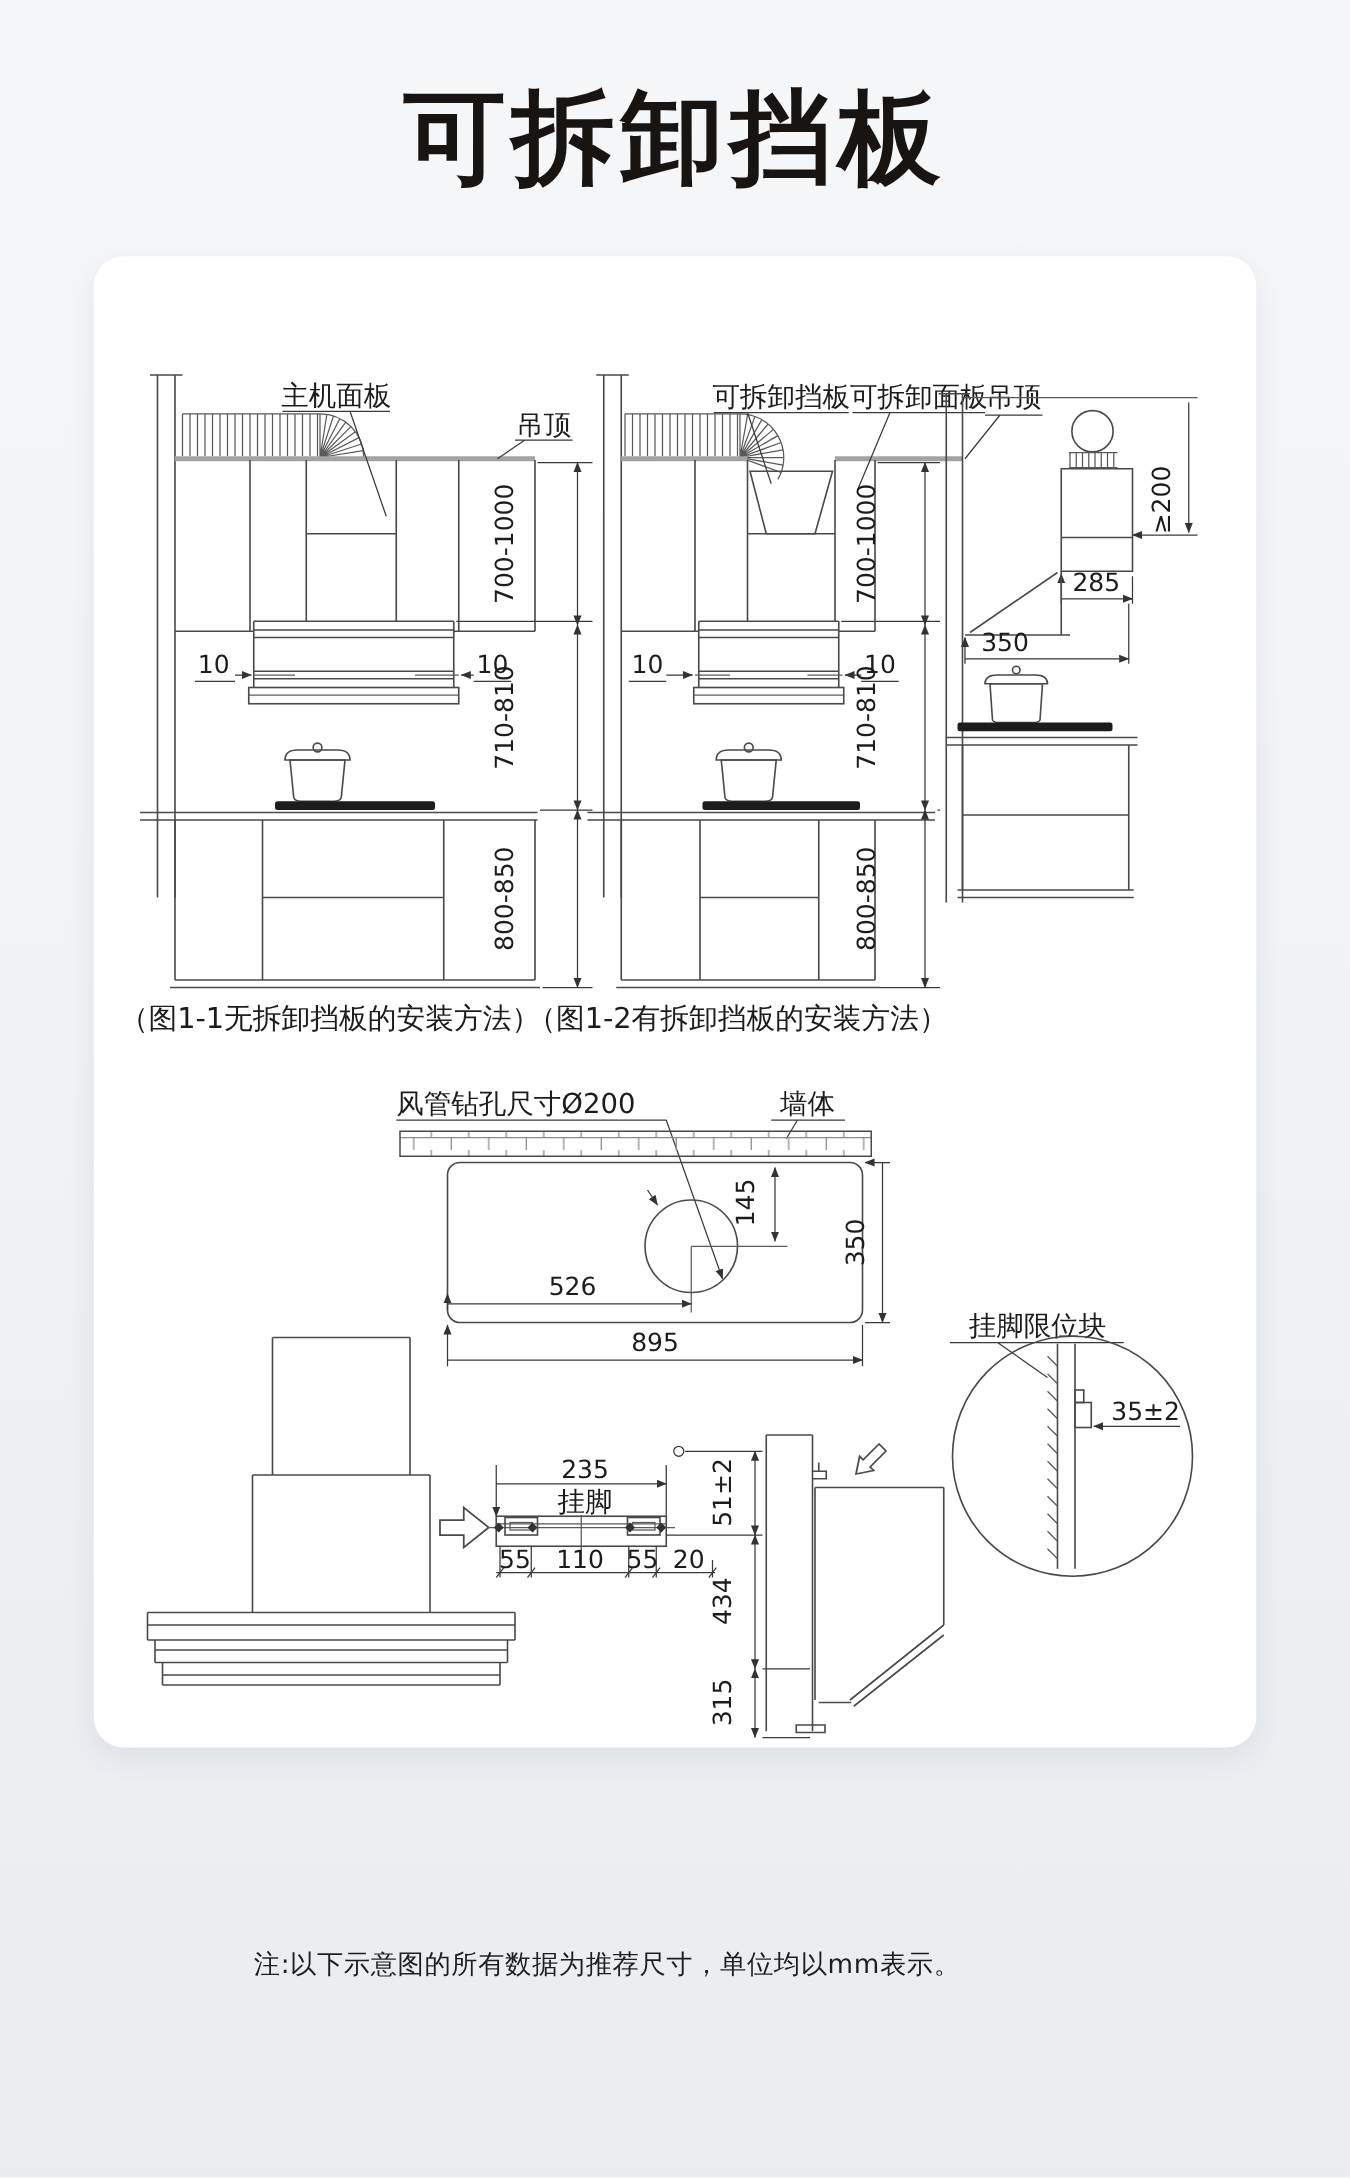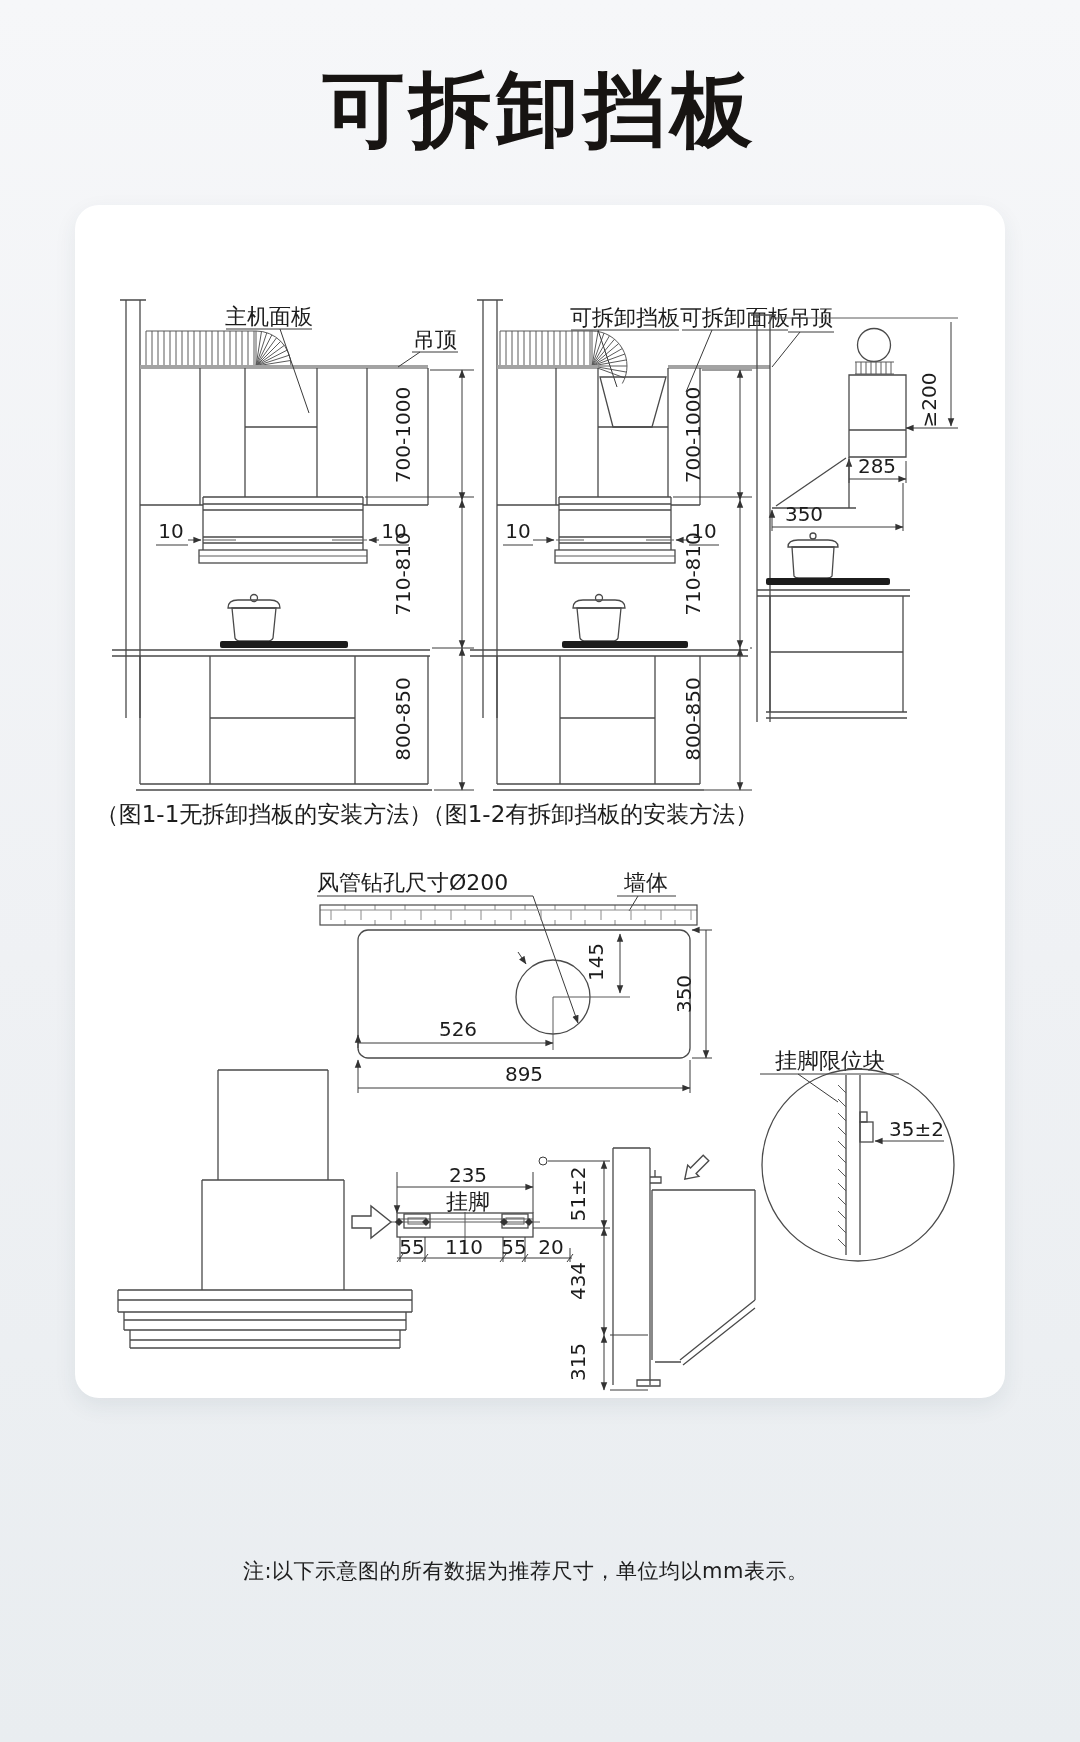--- a/index.html
+++ b/index.html
@@ -14,21 +14,21 @@
     letter-spacing:5px;
   }
   .card{
     position:absolute;left:75px;top:205px;width:930px;height:1193px;
     background:#ffffff;border-radius:24px;
     box-shadow:0 8px 22px rgba(40,60,80,0.08);
   }
   .card svg{position:absolute;left:0;top:0;}
   .note{
     position:absolute;left:128px;top:1352px;
-    font-size:21px;color:#1e1e1e;letter-spacing:0.5px;margin-left:40px;
+    font-size:21px;color:#1e1e1e;letter-spacing:0.5px;
   }
   svg .ln{stroke:#4a4a4a;stroke-width:1.3;fill:none;stroke-linecap:butt;}
   svg .thin{stroke:#5a5a5a;stroke-width:1;fill:none;}
   svg .dim{stroke:#3a3a3a;stroke-width:1;fill:none;}
   svg .gray{stroke:#a3a3a3;stroke-width:4;fill:none;}
   svg .dark{fill:#1c1c1c;stroke:none;}
   svg .wh{fill:#ffffff;stroke:#4a4a4a;stroke-width:1.4;}
   svg text{fill:#1c1c1c;}
   svg .t-label{font-size:22px;}
   svg .t-dim{font-size:20px;}

